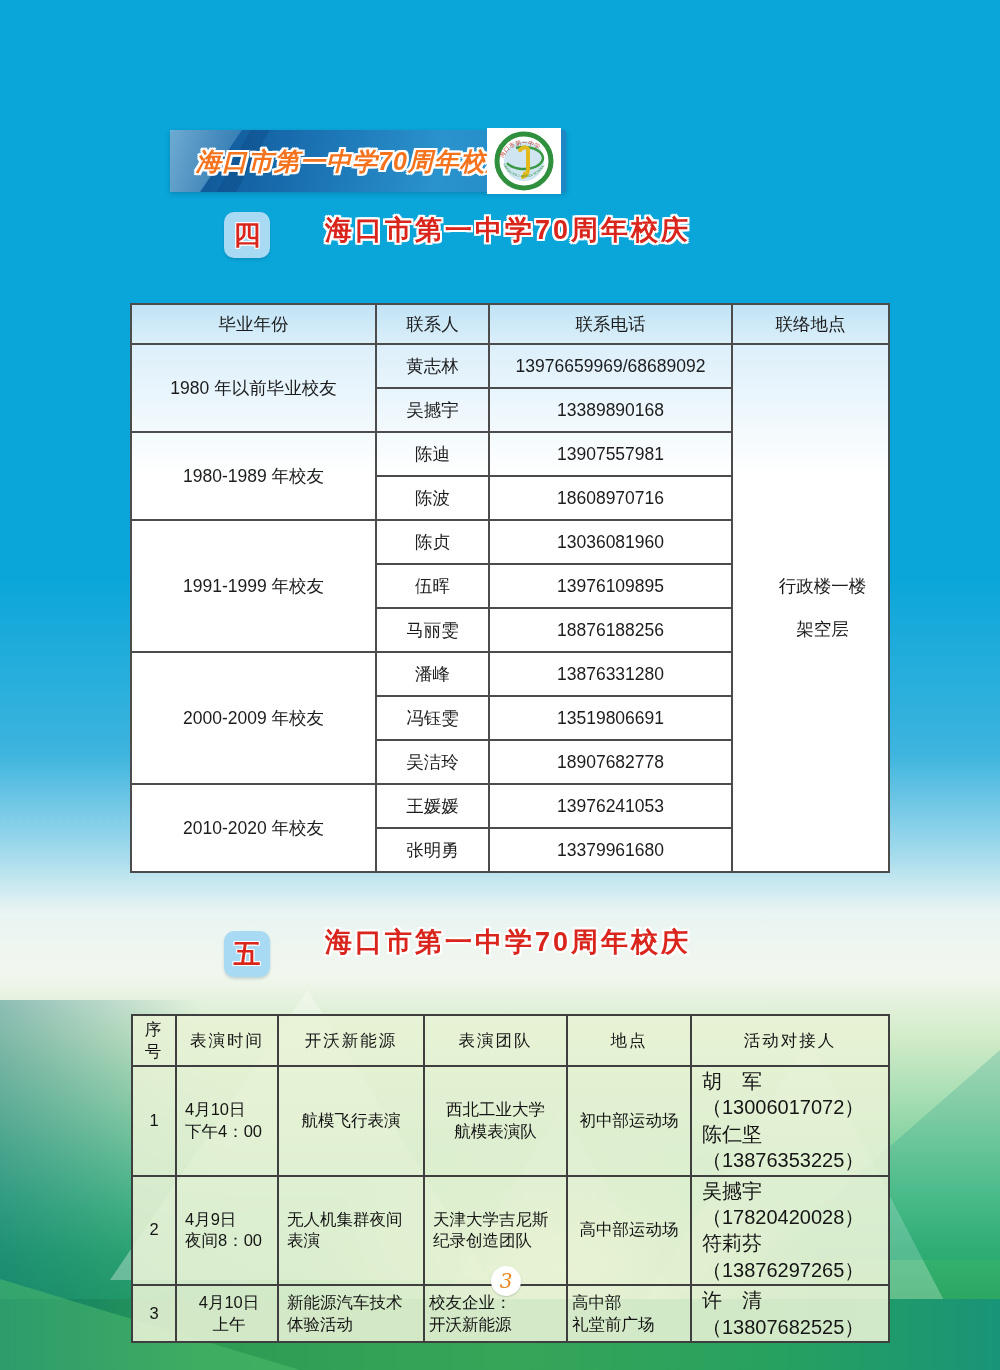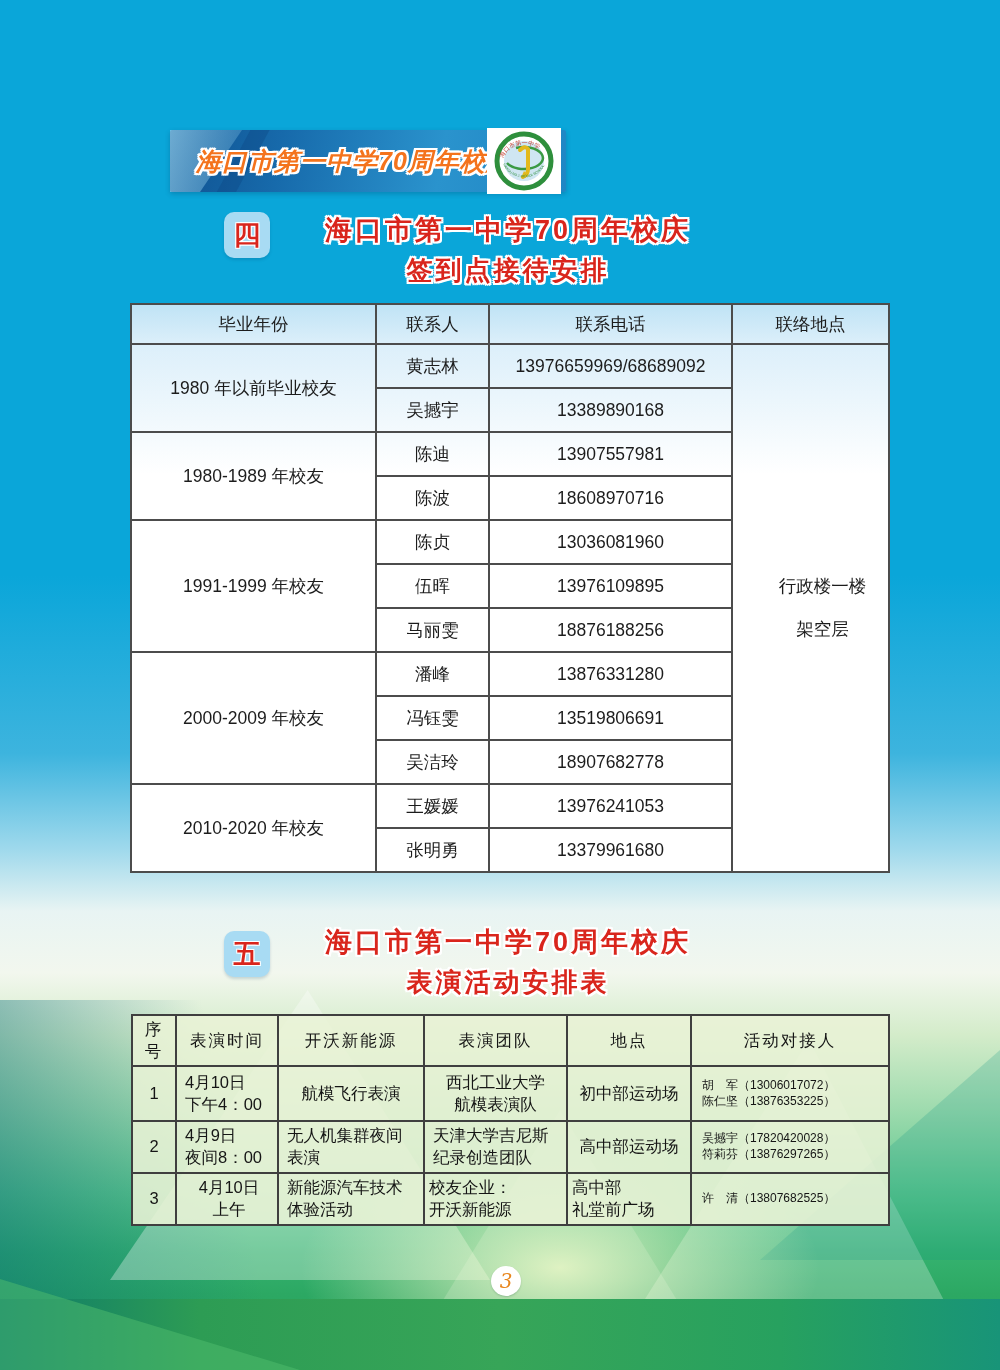--- a/index.html
+++ b/index.html
@@ -67,21 +67,21 @@
   
   #table2{position:absolute;left:131px;top:1014px;width:757px;background:rgba(233,243,214,0.88);}
   #table2 th,#table2 td{border:2px solid #3f3f3f;font-weight:normal;color:#151515;
     text-align:center;vertical-align:middle;font-size:16.5px;padding:1px 4px;line-height:1.32;}
   #table2 thead tr{height:51px;border-radius:18px;}
   #table2 thead th{letter-spacing:2px;}
   #table2 tbody tr.r1{height:55px;}
   #table2 tbody tr.r2{height:52px;}
   #table2 tbody tr.r3{height:52px;}
   #table2 .lines-left{text-align:left;padding-left:8px;}
-  #table2 td.contact-cell{text-align:left;padding-left:10px;font-size:12px;}
+  #table2 td.contact-cell{text-align:left;padding-left:10px;font-size:20px;}
 
   
   #page-num{position:absolute;left:491px;top:1266px;width:30px;height:30px;border-radius:50%;
     background:#fff;display:flex;align-items:center;justify-content:center;
     color:#e8861d;font-size:20px;font-style:italic;font-family:"DejaVu Serif",serif;
     box-shadow:0 1px 2px rgba(0,60,40,0.2);}
 </style>
 </head>
 <body>
 
@@ -111,21 +111,20 @@
         </defs>
         <text font-size="6" fill="#c23a2c"><textPath href="#arcTop">海口市第一中学</textPath></text>
         <text font-size="3.4" fill="#2e8f3c"><textPath href="#arcBot">HAIKOU NO.1 MIDDLE SCHOOL</textPath></text>
       </svg>
     </div>
   </div>
 
   <div class="badge" style="left:224px;top:212px;">四</div>
   <div class="section-title" style="top:210px;">
     <div class="title-line">海口市第一中学70周年校庆</div>
-    <div class="title-line" style="font-size:26px;">签到点接待安排</div>
   </div>
 
   <table id="table1">
     <colgroup>
         <col style="width:245px">
         <col style="width:113px">
         <col style="width:243px">
         <col style="width:157px">
       </colgroup>
     <thead>
@@ -193,21 +192,20 @@
       <tr>
         <td>张明勇</td>
         <td>13379961680</td>
       </tr>
     </tbody>
   </table>
 
   <div class="badge" style="left:224px;top:931px;">五</div>
   <div class="section-title" style="top:922px;">
     <div class="title-line">海口市第一中学70周年校庆</div>
-    <div class="title-line" style="font-size:26px;">表演活动安排表</div>
   </div>
 
   <table id="table2">
     <colgroup>
         <col style="width:44px">
         <col style="width:102px">
         <col style="width:146px">
         <col style="width:143px">
         <col style="width:124px">
         <col style="width:198px">

